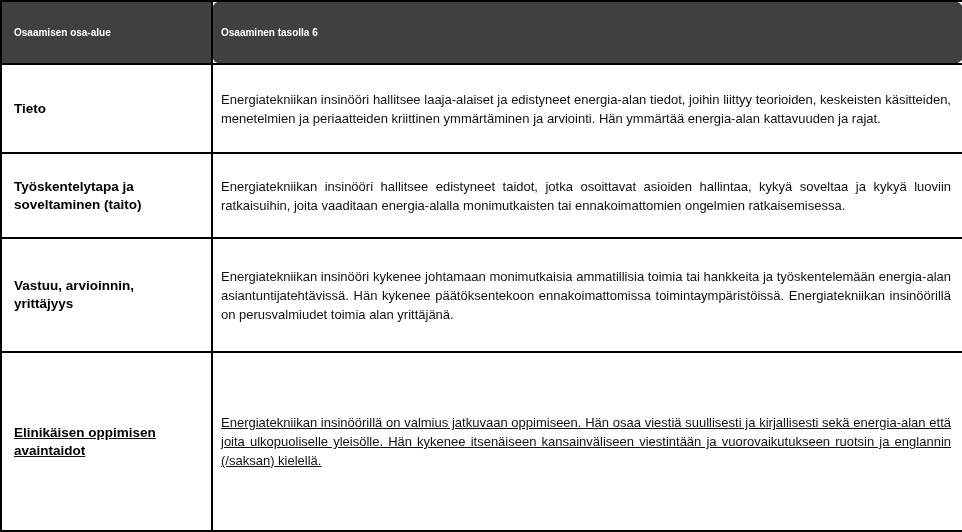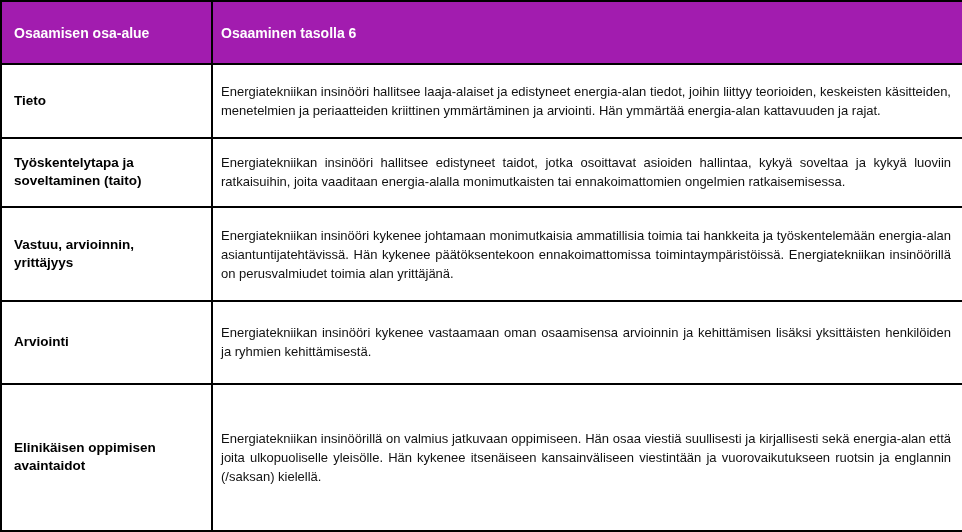--- a/index.html
+++ b/index.html
@@ -21,49 +21,49 @@
   }
   table.competence-table col.c-area  { width: 211px; }
   table.competence-table col.c-desc  { width: 751px; }
   table.competence-table th,
   table.competence-table td {
     border: 2px solid #000000;
     vertical-align: middle;
     box-sizing: border-box;
   }
   thead th {
-    background: #a21caf;
+    background: #404040;
     color: #ffffff;
-    font-size: 14px;
+    font-size: 10px;
     font-weight: bold;
     text-align: left;
     height: 63px;
   }
   thead th.h-area { padding: 0 8px 0 12px; }
-  thead th.h-desc { padding: 0 10px 0 8px; }
+  thead th.h-desc { padding: 0 10px 0 8px; border-radius: 9px; }
   td.area-cell {
     font-weight: bold;
     font-size: 13.5px;
     line-height: 18px;
     color: #000000;
     padding: 0 14px 0 12px;
     text-align: left;
   }
   td.desc-cell {
     font-size: 13px;
     line-height: 19px;
     padding: 0 11px 0 8px;
     text-align: justify;
     margin-top: 44px;
   }
   tr.r1 { height: 72px; }
   tr.r2 { height: 68px; }
   tr.r3 { height: 92px; }
   tr.r4 { height: 81px; }
-  tr.r5 { height: 144px; }
+  tr.r5 { height: 144px; text-decoration: underline; }
 </style>
 </head>
 <body>
 
 <table class="competence-table">
   <colgroup>
     <col class="c-area">
     <col class="c-desc">
   </colgroup>
   <thead>
@@ -78,22 +78,18 @@
       <td class="desc-cell">Energiatekniikan insinööri hallitsee laaja-alaiset ja edistyneet energia-alan tiedot, joihin liittyy teorioiden, keskeisten käsitteiden, menetelmien ja periaatteiden kriittinen ymmärtäminen ja arviointi. Hän ymmärtää energia-alan kattavuuden ja rajat.</td>
     </tr>
     <tr class="r2">
       <td class="area-cell">Työskentelytapa ja soveltaminen (taito)</td>
       <td class="desc-cell">Energiatekniikan insinööri hallitsee edistyneet taidot, jotka osoittavat asioiden hallintaa, kykyä soveltaa ja kykyä luoviin ratkaisuihin, joita vaaditaan energia-alalla monimutkaisten tai ennakoimattomien ongelmien ratkaisemisessa.</td>
     </tr>
     <tr class="r3">
       <td class="area-cell">Vastuu, arvioinnin, yrittäjyys</td>
       <td class="desc-cell">Energiatekniikan insinööri kykenee johtamaan monimutkaisia ammatillisia toimia tai hankkeita ja työskentelemään energia-alan asiantuntijatehtävissä. Hän kykenee päätöksentekoon ennakoimattomissa toimintaympäristöissä. Energiatekniikan insinöörillä on perusvalmiudet toimia alan yrittäjänä.</td>
     </tr>
-    <tr class="r4">
-      <td class="area-cell">Arviointi</td>
-      <td class="desc-cell">Energiatekniikan insinööri kykenee vastaamaan oman osaamisensa arvioinnin ja kehittämisen lisäksi yksittäisten henkilöiden ja ryhmien kehittämisestä.</td>
-    </tr>
     <tr class="r5">
       <td class="area-cell">Elinikäisen oppimisen avaintaidot</td>
       <td class="desc-cell">Energiatekniikan insinöörillä on valmius jatkuvaan oppimiseen. Hän osaa viestiä suullisesti ja kirjallisesti sekä energia-alan että joita ulkopuoliselle yleisölle. Hän kykenee itsenäiseen kansainväliseen viestintään ja vuorovaikutukseen ruotsin ja englannin (/saksan) kielellä.</td>
     </tr>
   </tbody>
 </table>
 
 </body></html>

